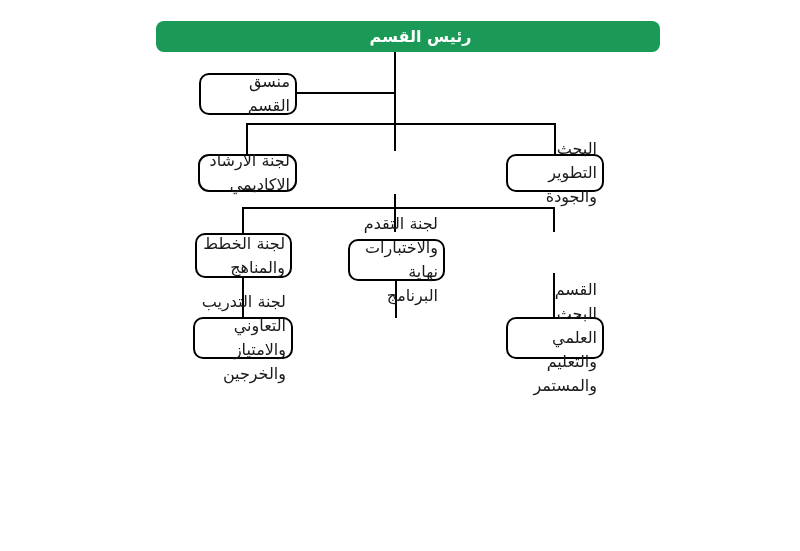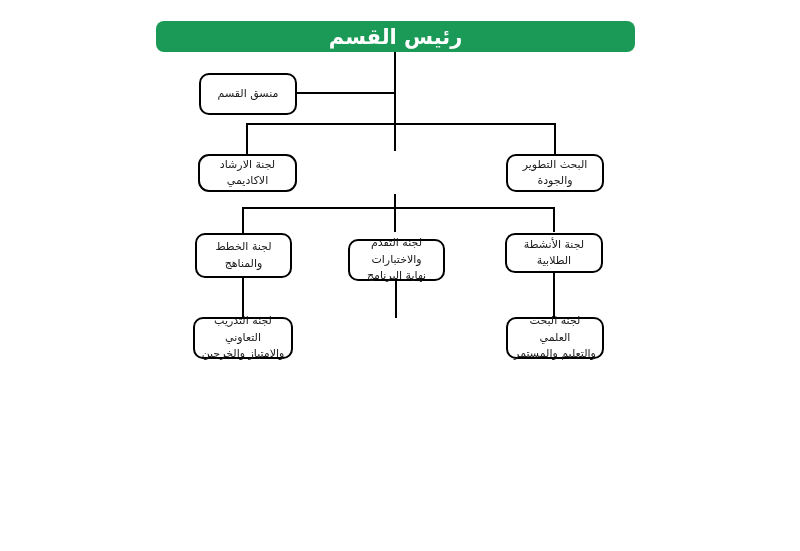--- a/index.html
+++ b/index.html
@@ -7,28 +7,29 @@
     position:relative;
     width:800px;height:551px;
     background:#ffffff;
     font-family:"DejaVu Sans", sans-serif;
     overflow:hidden;
   }
   .header-node{
     position:absolute;left:156px;top:21px;width:479px;height:31px;
     background:#1a9a56;border-radius:8px;
     display:flex;align-items:center;justify-content:center;
-    color:#ffffff;font-size:21px;font-weight:bold;
+    color:#ffffff;font-size:16px;font-weight:bold;
     direction:rtl;
+    padding-left:25px;
   }
   .node{
     position:absolute;box-sizing:border-box;
     border:2px solid #000000;border-radius:10px;background:#ffffff;
     display:flex;align-items:center;justify-content:center;
-    text-align:center;font-size:11px;color:#1a1a1a;
+    font-size:16px;color:#1a1a1a;
     white-space:pre-line;direction:rtl;line-height:1.5;
     padding:2px 5px;
   }
   .h-line,.v-line{position:absolute;background:#000000;}
   .h-line{height:2px;}
   .v-line{width:2px;}
 
   
   .n-coordinator{left:199px;top:73px;width:98px;height:42px;}
   .n-advising{left:198px;top:154px;width:99px;height:38px;border-radius:11px;}
@@ -92,28 +93,25 @@
 
   <div class="node n-plans">
     <span>لجنة الخطط والمناهج</span>
   </div>
 
   <div class="node n-progress">
     <span>لجنة التقدم والاختبارات
 نهاية البرنامج</span>
   </div>
 
-  <div class="node n-activities">
-    <span>لجنة الأنشطة الطلابية</span>
-  </div>
 
   <div class="node n-training">
     <span>لجنة التدريب التعاوني
 والامتياز والخرجين</span>
   </div>
 
 
   <div class="node n-research">
-    <span>لجنة البحث العلمي
+    <span>القسم البحث العلمي
 والتعليم والمستمر</span>
   </div>
 
 </div>
 
 </body></html>

